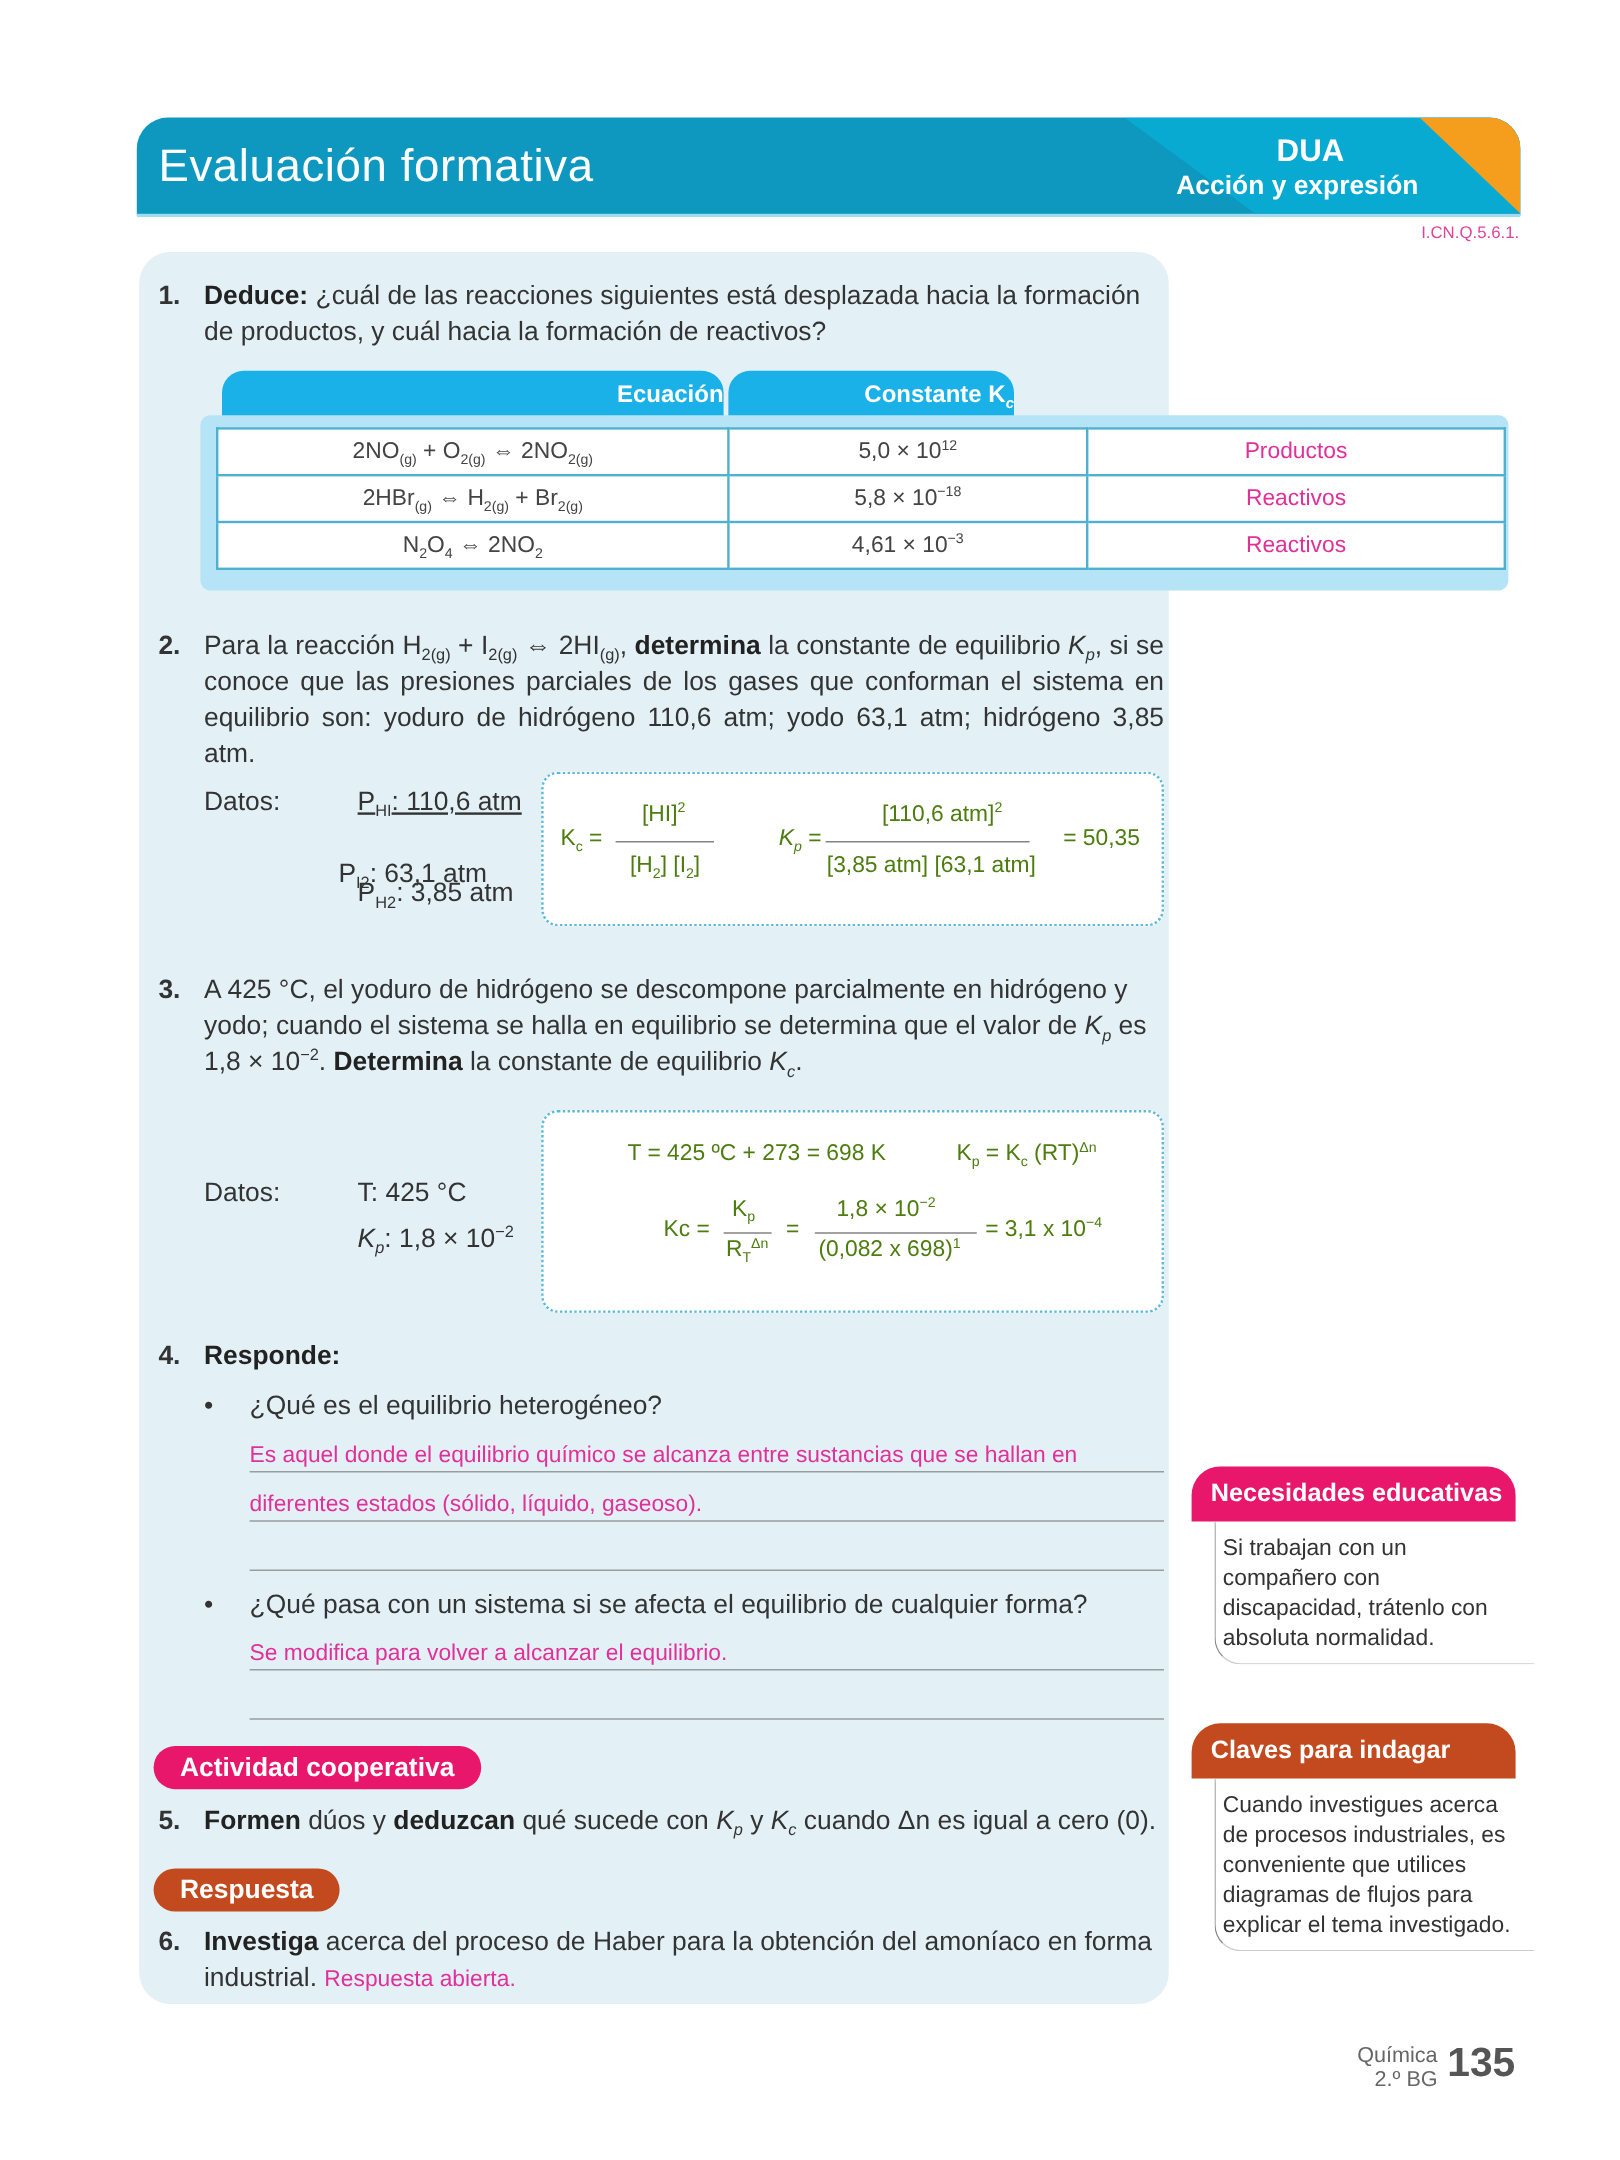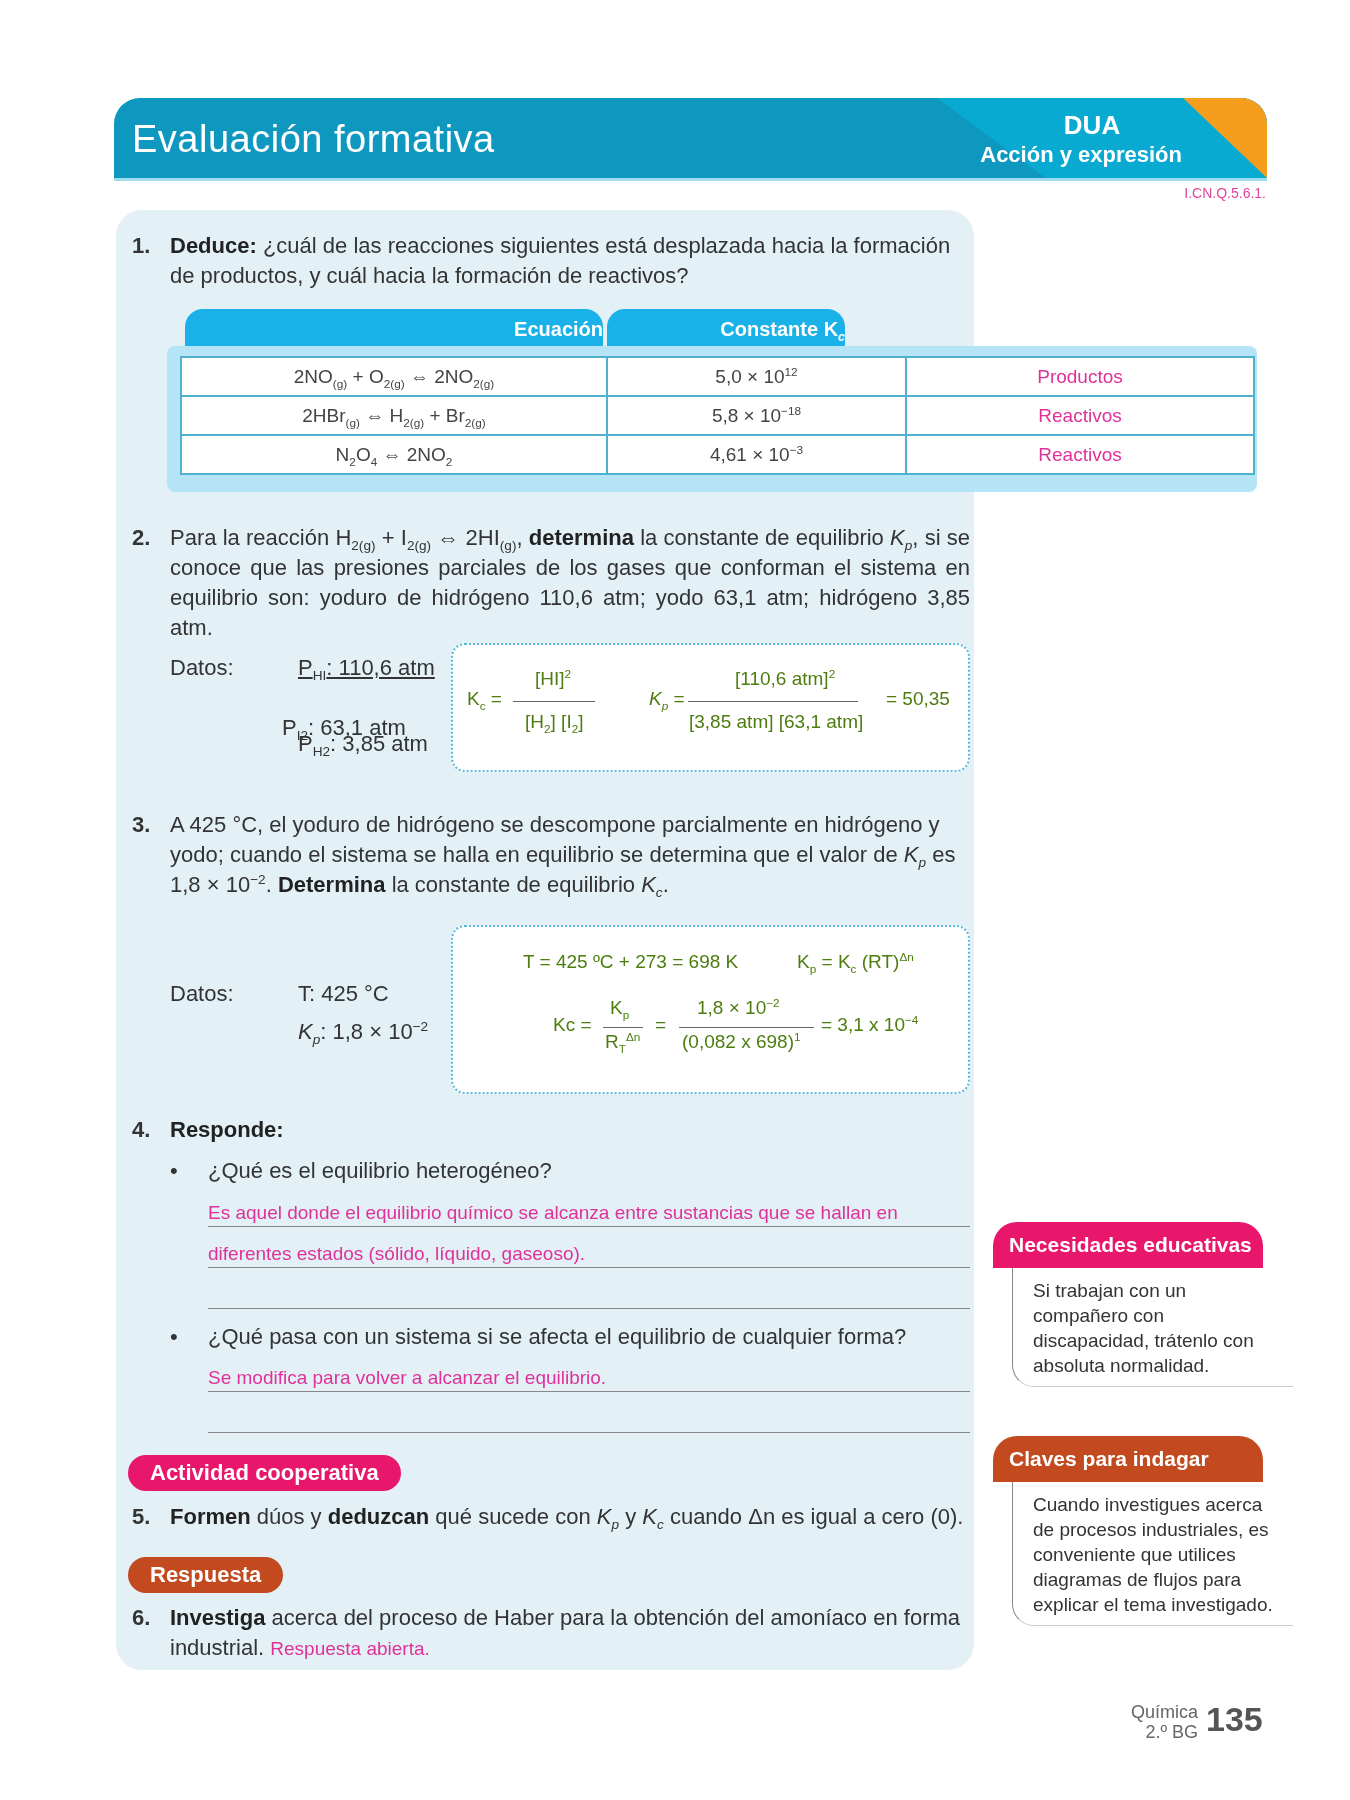--- a/index.html
+++ b/index.html
@@ -34,21 +34,21 @@
   .frac-line{position:absolute;height:1px;background:#666;}
   .datos{position:absolute;font-size:22px;color:#333;white-space:nowrap;}
   
   .line{position:absolute;left:208px;width:762px;height:1px;background:#888;}
   .ans{position:absolute;left:208px;font-size:19px;color:#e0319a;white-space:nowrap;}
   .bullet{position:absolute;left:170px;font-size:22px;color:#333;}
   .pill{position:absolute;height:36px;border-radius:18px;color:#fff;font-weight:bold;font-size:22px;line-height:36px;padding:0 22px;white-space:nowrap;}
   
   .side-hdr{position:absolute;left:993px;width:270px;height:46px;border-radius:0 24px 0 0;color:#fff;font-weight:bold;font-size:21px;line-height:46px;padding-left:16px;box-sizing:border-box;}
   .side-hdr::before{content:"";position:absolute;left:0;top:0;width:40px;height:46px;border-radius:24px 0 0 0;}
-  .side-body{position:absolute;left:1012px;width:250px;border-left:1px solid #888;border-bottom:1px solid #ccc;border-radius:0 0 0 22px;padding:10px 10px 8px 20px;font-size:19px;line-height:25px;color:#333;}
+  .side-body{position:absolute;left:1012px;width:250px;border-left:1px solid #888;border-bottom:1px solid #ccc;border-radius:0 0 0 22px;padding:10px 10px 8px 6px;font-size:19px;line-height:25px;color:#333;}
   .foot-sub{position:absolute;font-size:18px;color:#666;text-align:right;line-height:20px;}
   .foot-num{position:absolute;font-size:34px;font-weight:bold;color:#555;}
 </style>
 </head>
 <body>
 
 <div class="abs header">
   <div class="title">Evaluación formativa</div>
   <div class="dua-bg"></div>
   <div class="orange"></div>

